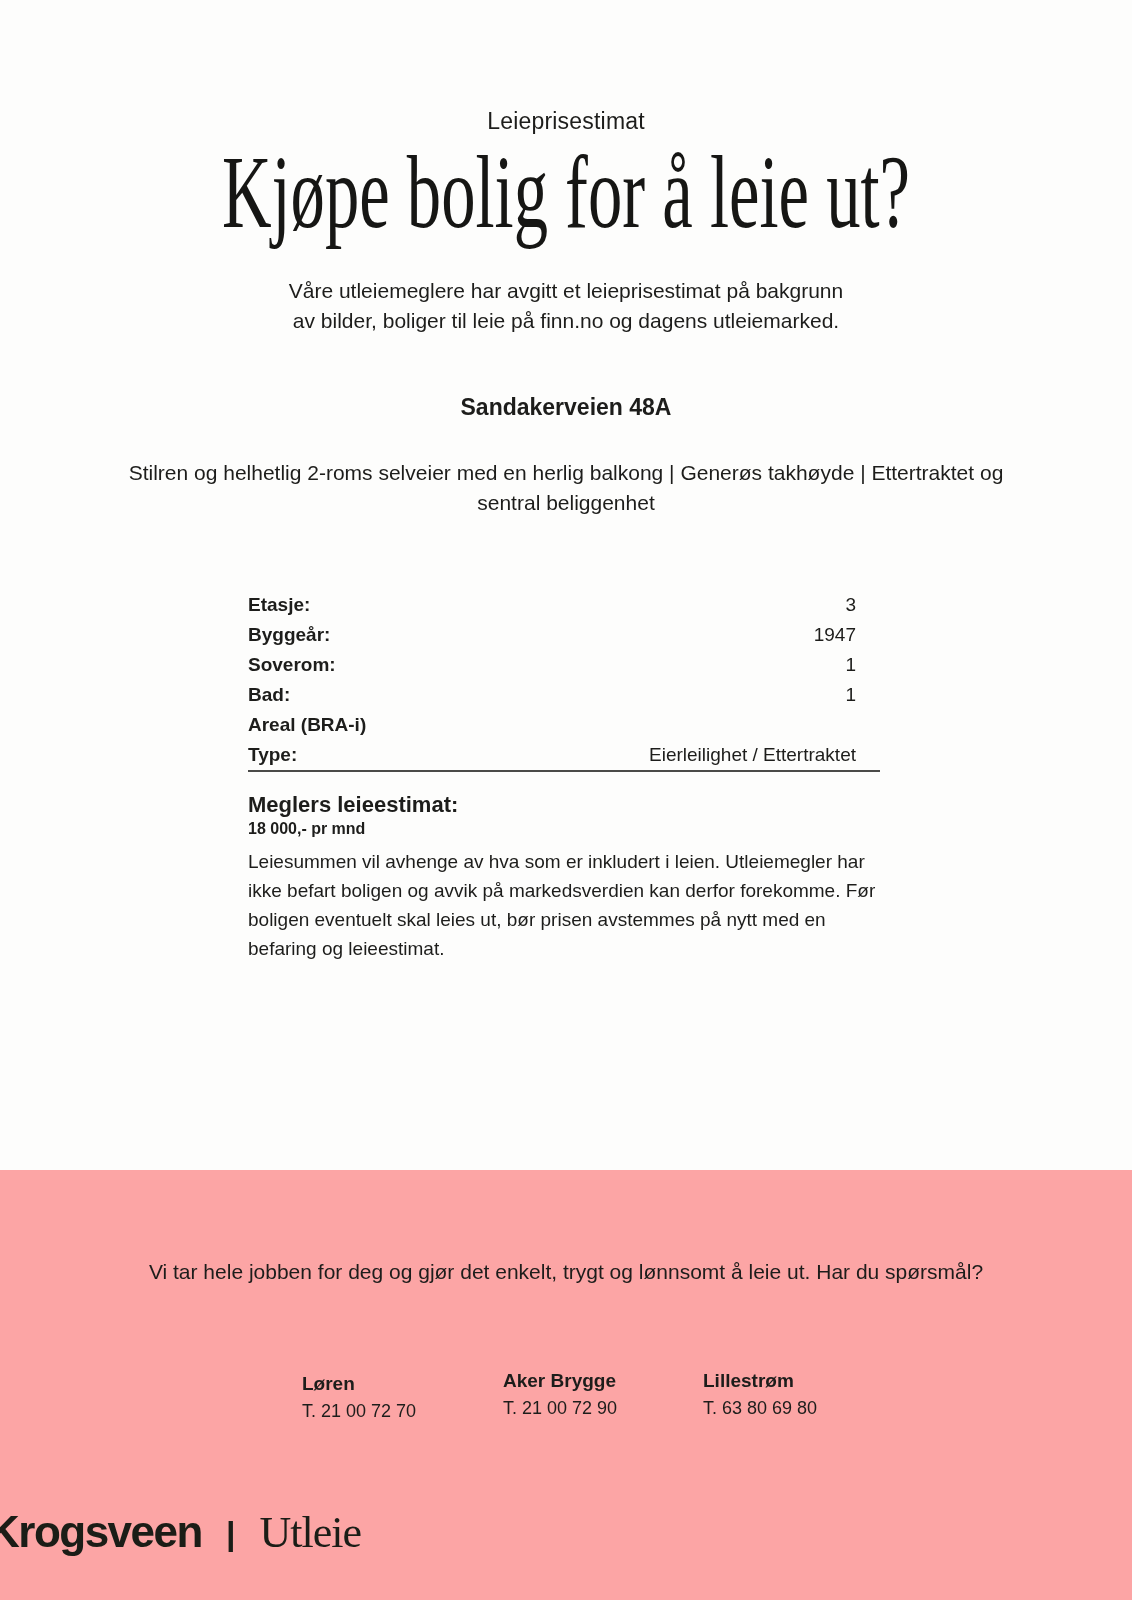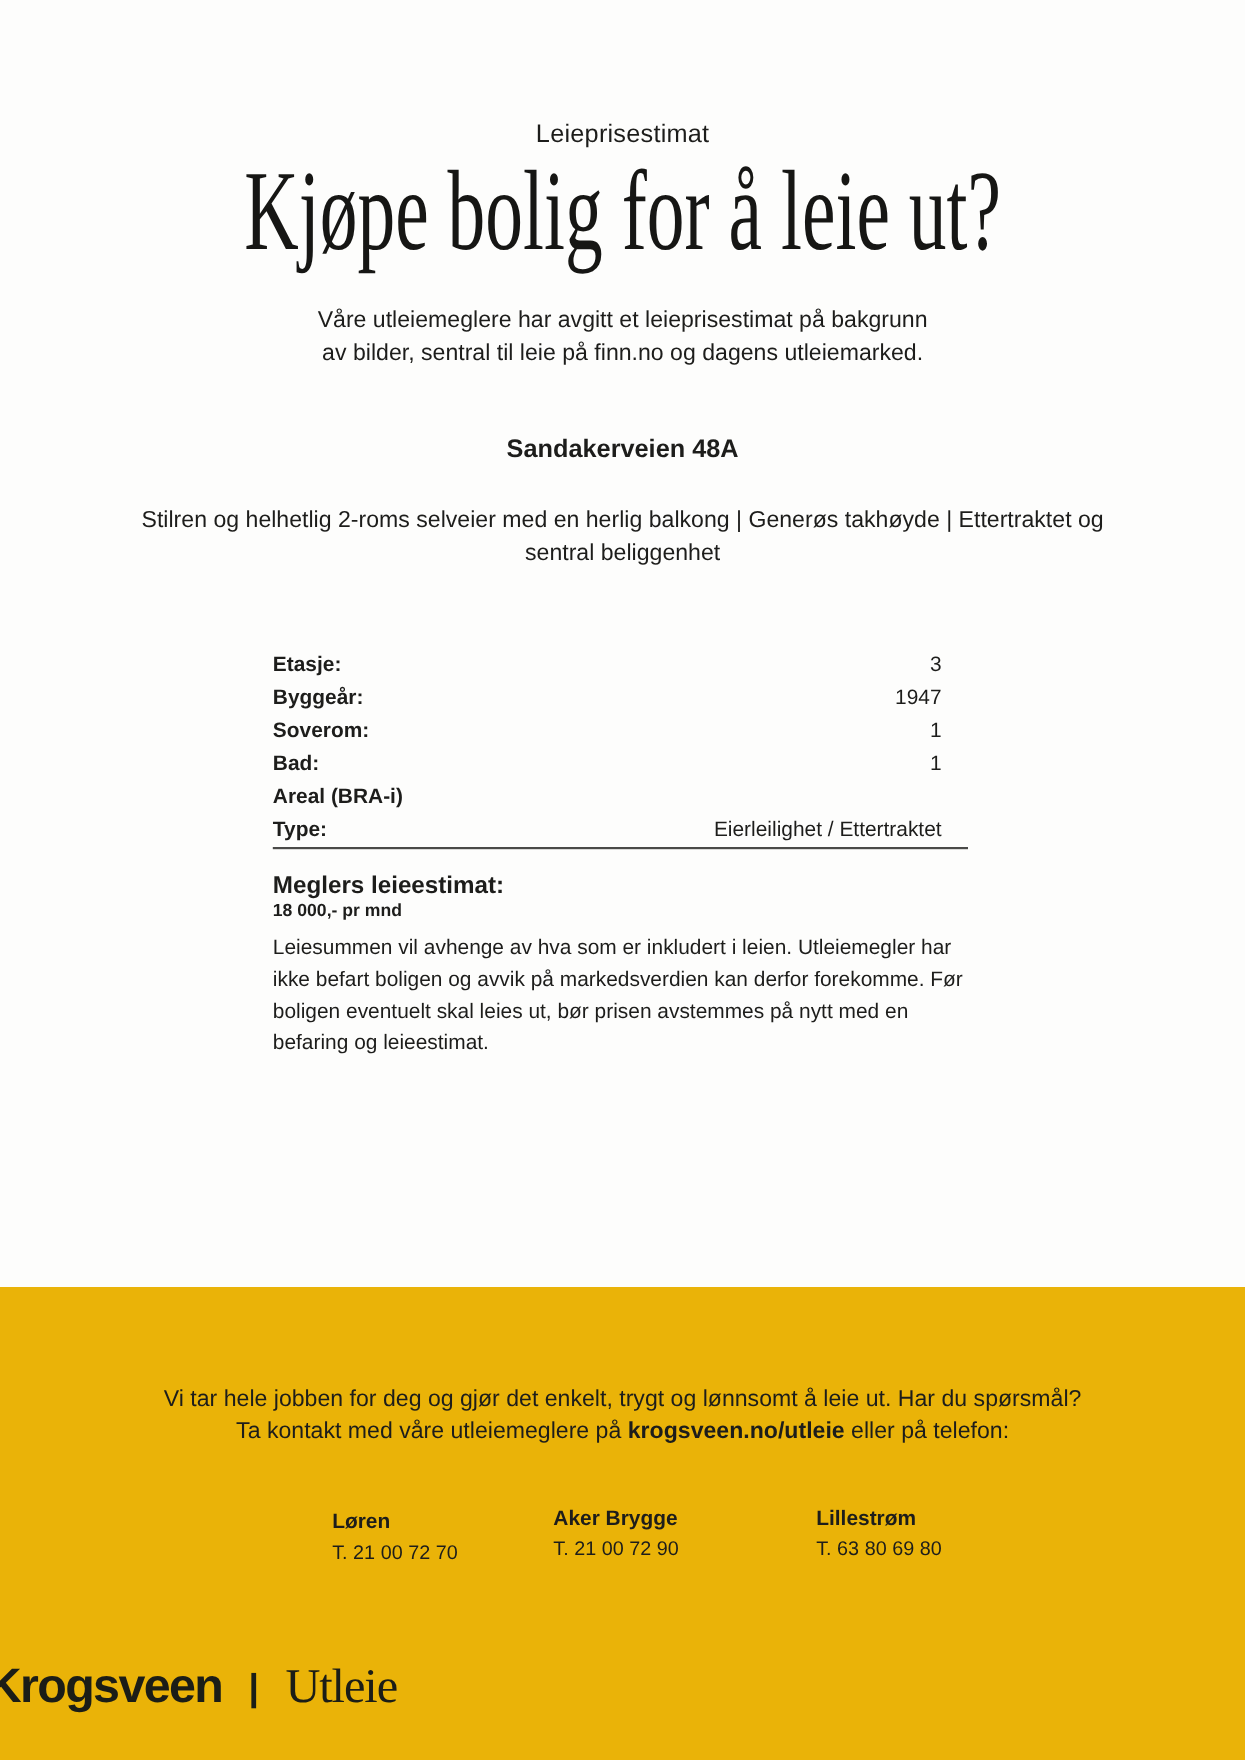--- a/index.html
+++ b/index.html
@@ -88,39 +88,39 @@
     font-size: 19px;
     line-height: 29px;
   }
 
   .footer-band {
     position: absolute;
     left: 0;
     top: 1170px;
     width: 1132px;
     height: 430px;
-    background: #eab308;
+    background: #fca5a5;
   }
   .cta {
     position: absolute;
     left: 0;
     top: 87px;
     width: 1132px;
     text-align: center;
     font-size: 21px;
     line-height: 29px;
   }
   .cta .bold-link { font-weight: bold; color: inherit; text-decoration: none; }
 
   .office { position: absolute; }
   .office-name { font-size: 19px; font-weight: bold; line-height: 24px; }
   .office-phone { font-size: 18px; line-height: 26px; margin-top: 2px; }
   .office-1 { left: 302px; top: 202px; }
   .office-2 { left: 503px; top: 199px; }
-  .office-3 { left: 742px; top: 199px; }
+  .office-3 { left: 703px; top: 199px; }
 
   .logo {
     position: absolute;
     left: -12px;
     top: 337px;
     display: flex;
     align-items: baseline;
     white-space: nowrap;
     color: #1b1d17;
   }
@@ -148,21 +148,21 @@
 <body>
 
 <div class="page">
 
   <div class="centered kicker">Leieprisestimat</div>
 
   <h1 class="centered main-title">Kjøpe bolig for å leie ut?</h1>
 
   <div class="centered intro">
     <div>Våre utleiemeglere har avgitt et leieprisestimat på bakgrunn</div>
-    <div>av bilder, sentral til leie på finn.no og dagens utleiemarked.</div>
+    <div>av bilder, boliger til leie på finn.no og dagens utleiemarked.</div>
   </div>
 
   <h2 class="centered address">Sandakerveien 48A</h2>
 
   <div class="centered subtitle">
     <div>Stilren og helhetlig 2-roms selveier med en herlig balkong | Generøs takhøyde | Ettertraktet og</div>
     <div>sentral beliggenhet</div>
   </div>
 
   <div class="facts">
@@ -201,21 +201,20 @@
     <div>Leiesummen vil avhenge av hva som er inkludert i leien. Utleiemegler har</div>
     <div>ikke befart boligen og avvik på markedsverdien kan derfor forekomme. Før</div>
     <div>boligen eventuelt skal leies ut, bør prisen avstemmes på nytt med en</div>
     <div>befaring og leieestimat.</div>
   </div>
 
   <div class="footer-band">
 
     <div class="cta">
       <div>Vi tar hele jobben for deg og gjør det enkelt, trygt og lønnsomt å leie ut. Har du spørsmål?</div>
-      <div><span>Ta kontakt med våre utleiemeglere på </span><a href="#" class="bold-link">krogsveen.no/utleie</a><span> eller på telefon:</span></div>
     </div>
 
     <div class="office office-1">
       <div class="office-name">Løren</div>
       <div class="office-phone">T. 21 00 72 70</div>
     </div>
     <div class="office office-2">
       <div class="office-name">Aker Brygge</div>
       <div class="office-phone">T. 21 00 72 90</div>
     </div>

